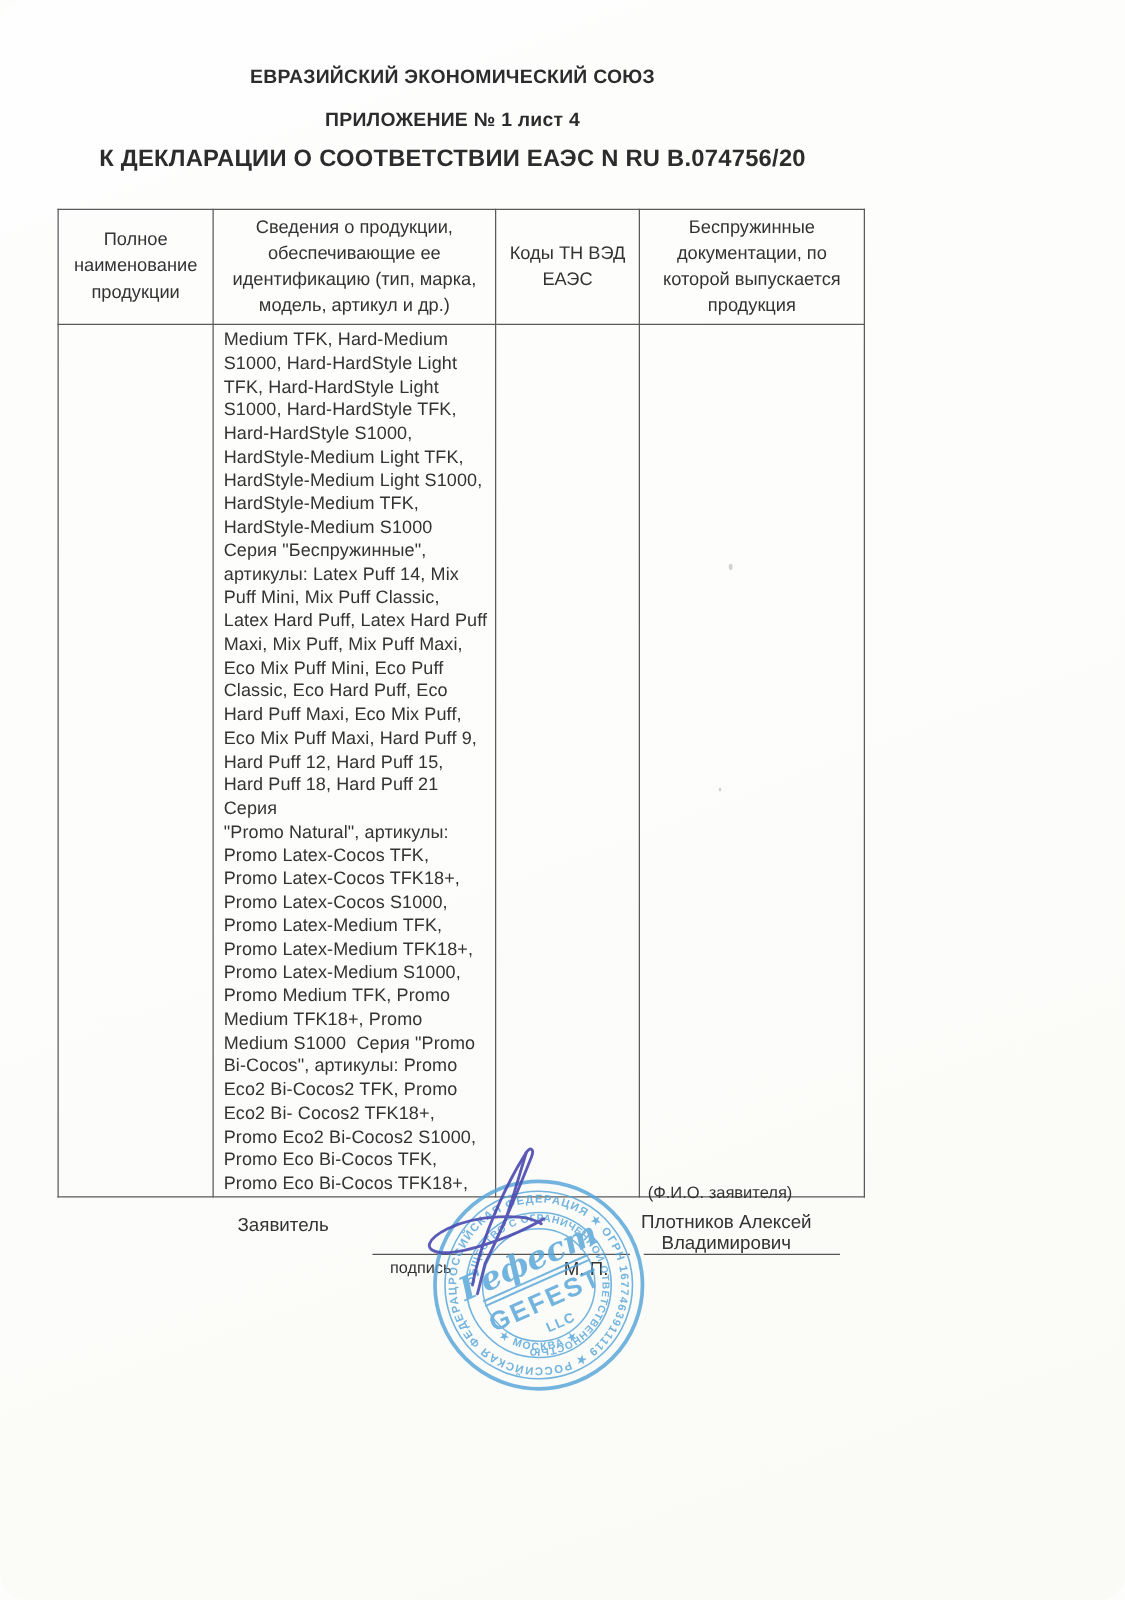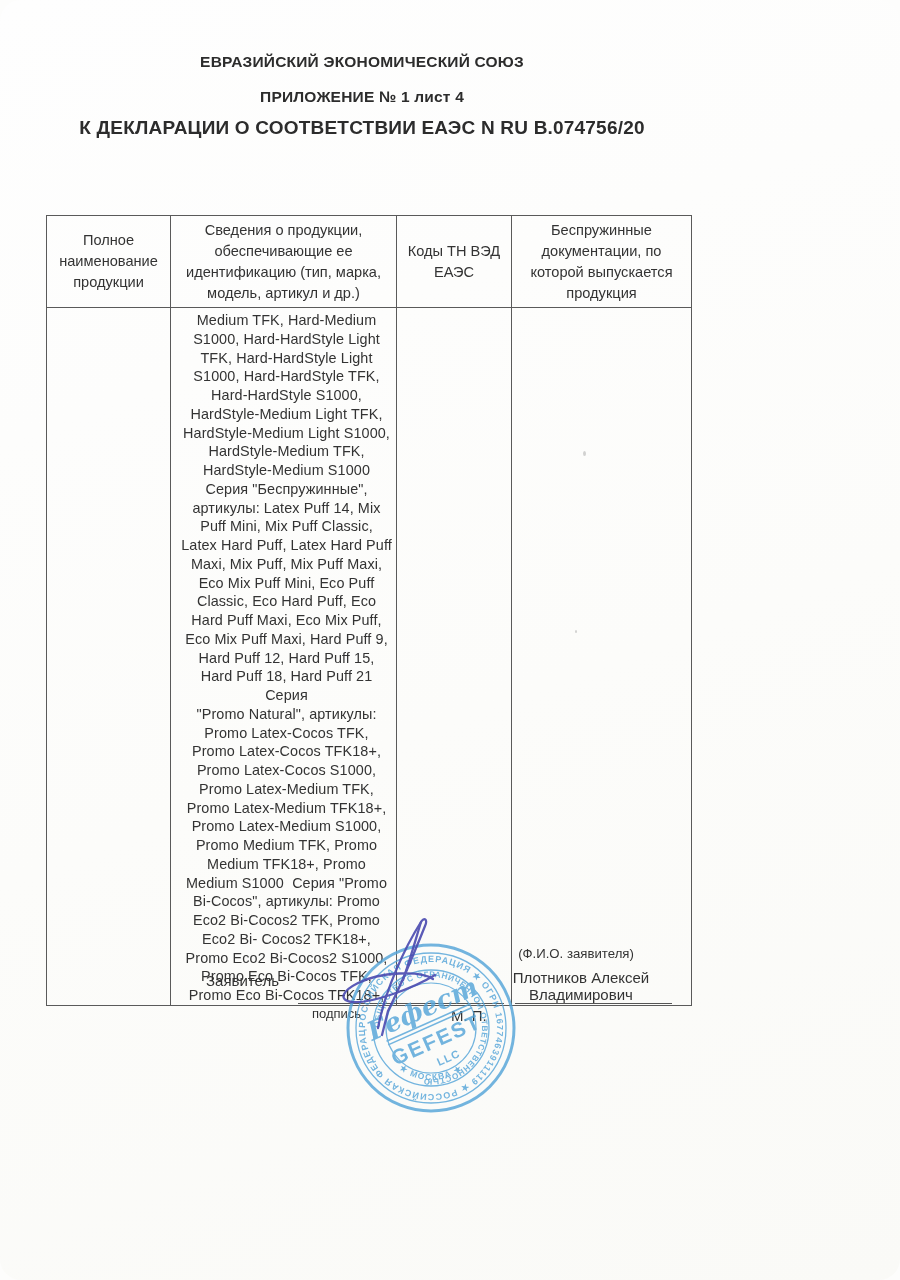--- a/index.html
+++ b/index.html
@@ -13,39 +13,39 @@
     background:linear-gradient(160deg,#fefefe 0%,#fcfcfa 55%,#fafaf7 100%);border-radius:21px;}
   
   .hline{position:absolute;left:0;width:724px;text-align:center;
     font-weight:bold;color:#2c2c2c;letter-spacing:.2px;}
   .h1{top:53px;font-size:15.5px;}
   .h2{top:88px;font-size:15.5px;}
   .h3{top:117px;font-size:19px;}
   
   table.doc{
     position:absolute;left:46px;top:167px;width:645px;
-    border-collapse:collapse;table-layout:fixed;margin-top:48px;
+    border-collapse:collapse;table-layout:fixed;
   }
   table.doc th,table.doc td{
     border:1px solid #5a5a5a;
     font-weight:normal;vertical-align:middle;
     color:#333;
   }
   table.doc th{
     height:87px;text-align:center;font-size:14.6px;line-height:21px;
     white-space:pre-line;padding:2px 4px;
   }
-  table.doc td{height:693px;vertical-align:top;text-align:center;}
+  table.doc td{height:693px;vertical-align:top;}
   td.details{
     font-size:14.4px;line-height:18.75px;letter-spacing:.1px;
     padding:3px 2px 0 8px;white-space:pre;overflow:hidden;color:#363636;
   }
   
   .abs{position:absolute;}
-  .applicant{left:190px;top:972px;font-size:15px;color:#333;margin-left:16px;}
+  .applicant{left:190px;top:972px;font-size:15px;color:#333;}
   .sigline{left:298px;top:1003px;width:206px;border-bottom:1.2px solid #555;height:0;}
   .sigcap{left:312px;top:1006px;font-size:13px;color:#333;}
   .mp{left:451px;top:1007px;font-size:15px;color:#333;}
   .nameblock{left:500px;top:970px;width:162px;text-align:center;
     font-size:15px;line-height:16.5px;color:#333;}
   .nameline{left:515px;top:1003px;width:157px;border-bottom:1.2px solid #555;height:0;}
   .namecap{left:496px;top:946px;width:160px;text-align:center;font-size:13.2px;color:#333;}
   
   .stampwrap{left:329px;top:926px;width:204px;height:204px;opacity:.82;}
   .sigwrap{left:320px;top:905px;width:180px;height:140px;}

